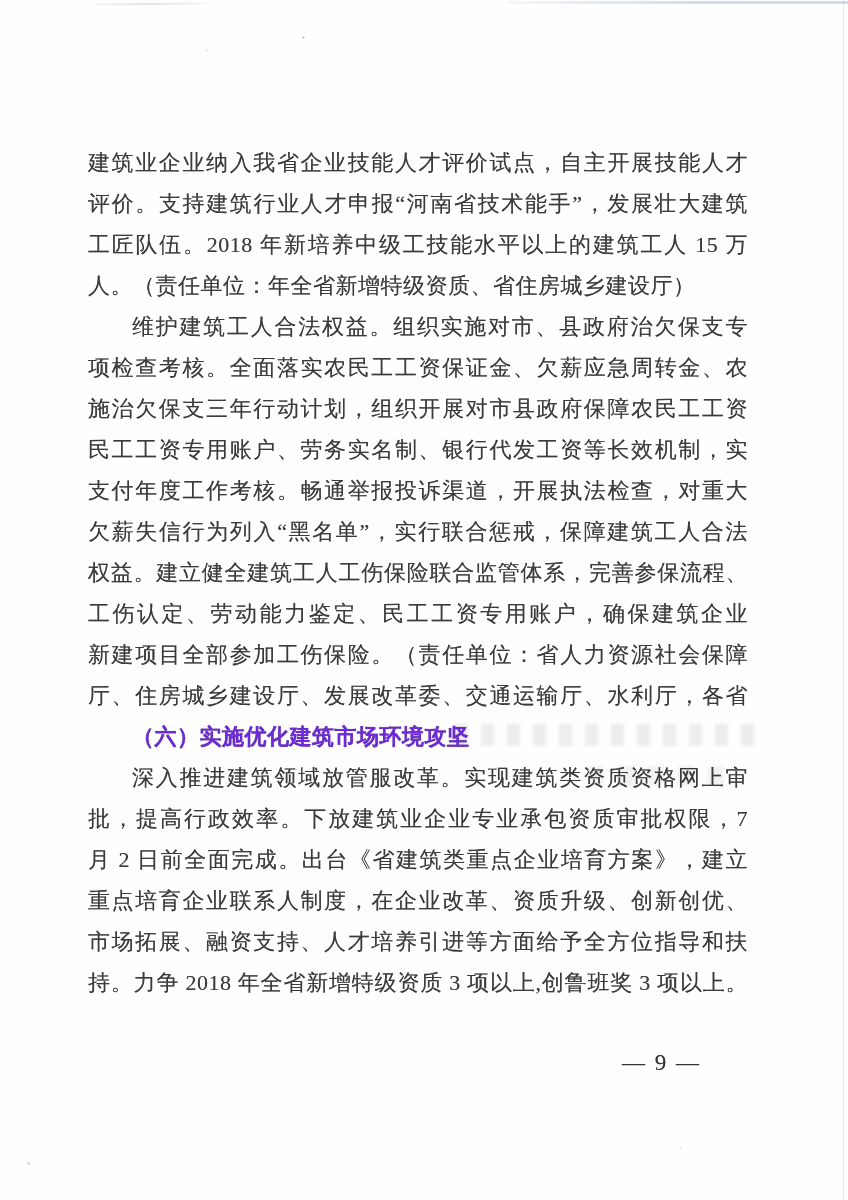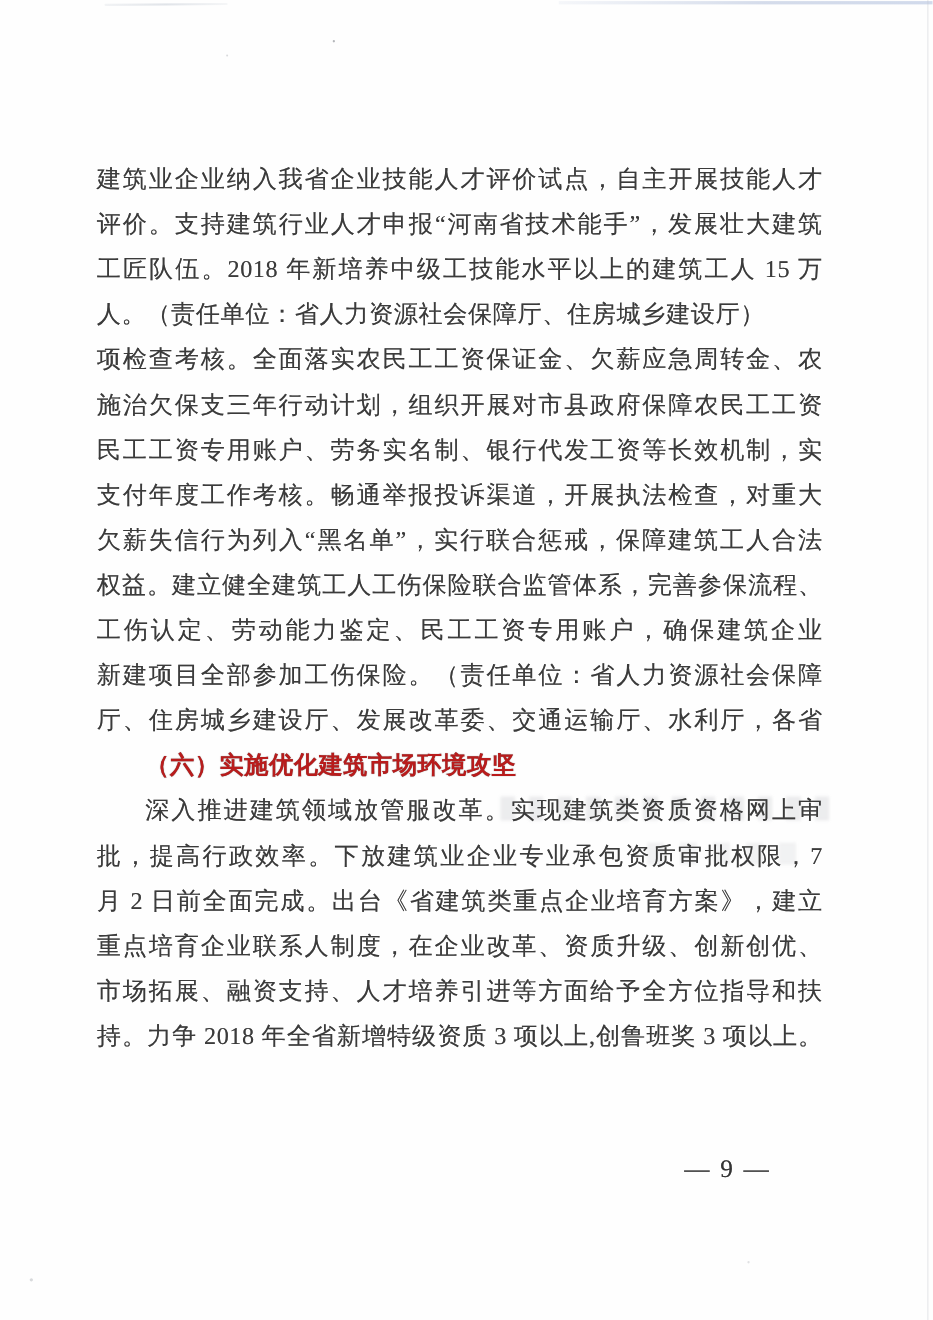--- a/index.html
+++ b/index.html
@@ -33,21 +33,21 @@
     white-space: normal;
   }
   .line.fill {
     text-align-last: justify;
   }
   .line.indent {
     text-indent: 2em;
   }
   .para.heading .line {
     font-weight: bold;
-    color: #b91c1c;
+    color: #6d28d9;
     text-shadow: 0 0 0.8px rgba(40, 40, 40, 0.7);
   }
   
   .page-number {
     position: absolute;
     top: 1050px;
     left: 622px;
     font-size: 23px;
     letter-spacing: 2px;
     color: #343434;
@@ -124,23 +124,24 @@
   <div class="speck s2"></div>
   <div class="speck s3"></div>
   <div class="speck s4"></div>
   <div class="speck s5"></div>
 
   <div class="text-block">
       <div class="para body">
         <div class="line fill">建筑业企业纳入我省企业技能人才评价试点，自主开展技能人才</div>
         <div class="line fill">评价。支持建筑行业人才申报“河南省技术能手”，发展壮大建筑</div>
         <div class="line fill">工匠队伍。2018 年新培养中级工技能水平以上的建筑工人 15 万</div>
-        <div class="line">人。（责任单位：省人力资源社会保障厅、住房城乡建设厅）</div>
+        <div class="line">人。（责任单位：年全省新增特级资质、省住房城乡建设厅）</div>
       </div>
       <div class="para body">
+        <div class="line fill indent">维护建筑工人合法权益。组织实施对市、县政府治欠保支专</div>
         <div class="line fill">项检查考核。全面落实农民工工资保证金、欠薪应急周转金、农</div>
         <div class="line fill">施治欠保支三年行动计划，组织开展对市县政府保障农民工工资</div>
         <div class="line fill">民工工资专用账户、劳务实名制、银行代发工资等长效机制，实</div>
         <div class="line fill">支付年度工作考核。畅通举报投诉渠道，开展执法检查，对重大</div>
         <div class="line fill">欠薪失信行为列入“黑名单”，实行联合惩戒，保障建筑工人合法</div>
         <div class="line fill">权益。建立健全建筑工人工伤保险联合监管体系，完善参保流程、</div>
         <div class="line fill">工伤认定、劳动能力鉴定、民工工资专用账户，确保建筑企业</div>
         <div class="line fill">新建项目全部参加工伤保险。（责任单位：省人力资源社会保障</div>
         <div class="line fill">厅、住房城乡建设厅、发展改革委、交通运输厅、水利厅，各省</div>
       </div>

